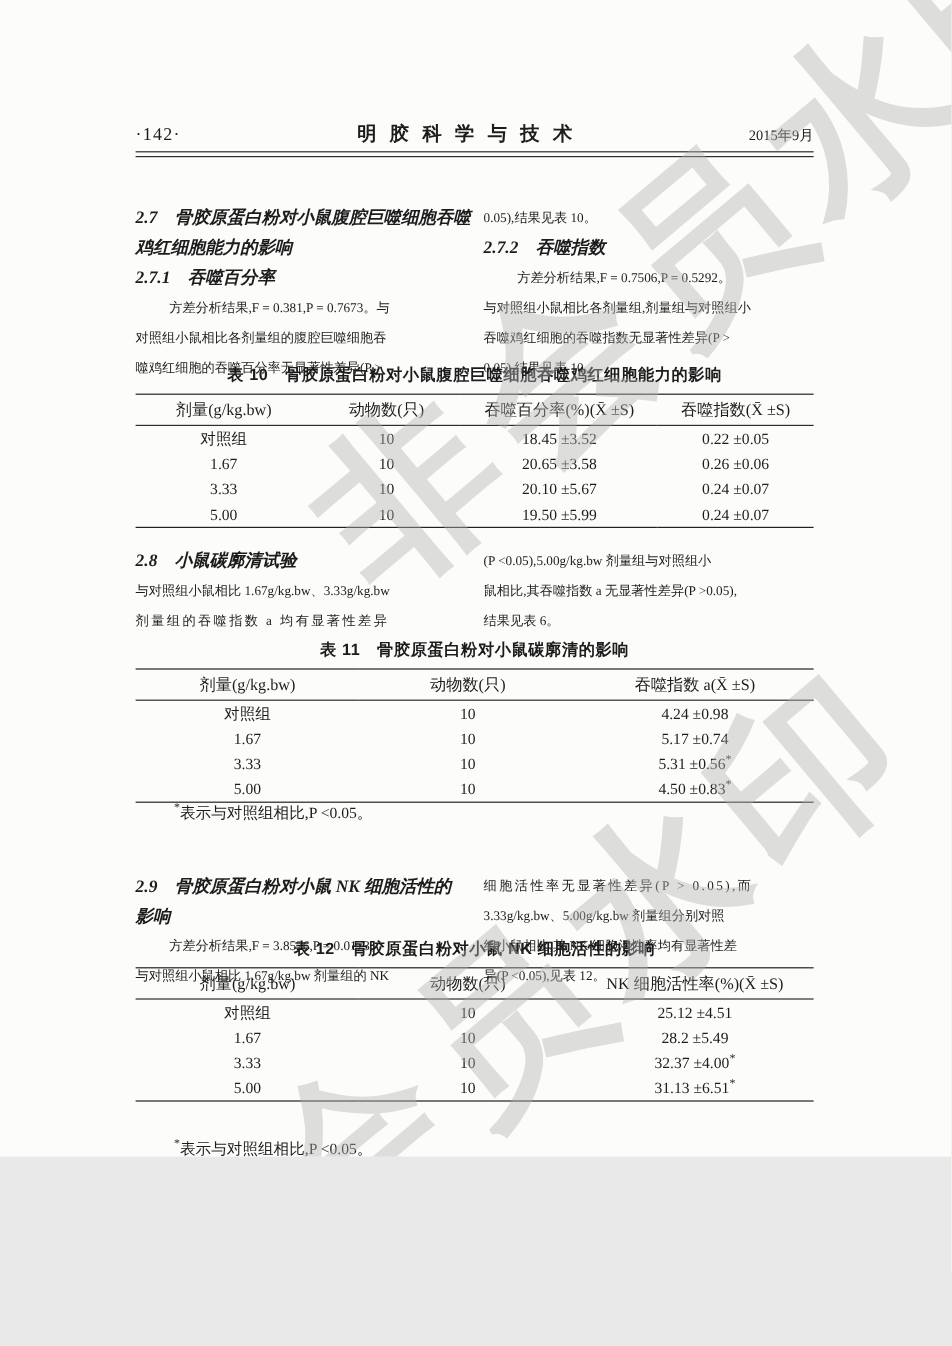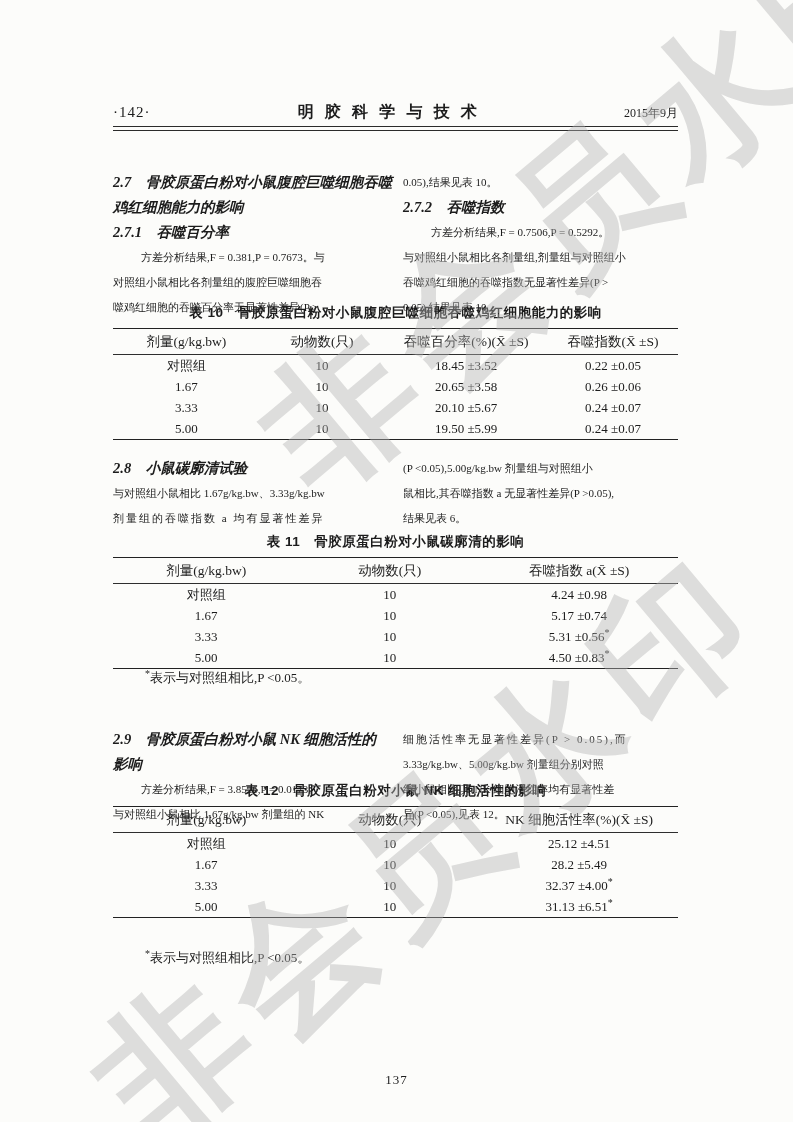--- a/index.html
+++ b/index.html
@@ -1,17 +1,17 @@
 <!DOCTYPE html>
 <html><head>
 <meta charset="utf-8">
 <style>
   html,body{margin:0;padding:0;background:#e9e9e9;}
   .page{
-    position:relative; width:793px; height:1122px; margin:0 auto;
+    position:relative; width:793px; height:964px; margin:0 auto;
     background:#fcfcfa; overflow:hidden; color:#1c1c1c;
     font-family:"Liberation Serif","DejaVu Serif",serif;
   }
   
   .pg-header{position:absolute; left:113px; width:565px; top:102px;
     display:flex; justify-content:space-between; align-items:baseline; font-size:15px;}
   .pg-header .pgno{font-size:15px; letter-spacing:1px;}
   .pg-header .jtitle{font-family:"Liberation Sans","DejaVu Sans",sans-serif;
     font-weight:700; font-size:16px; letter-spacing:0.7em; text-indent:0.7em;}
   .pg-header .issue{font-size:12px;}

